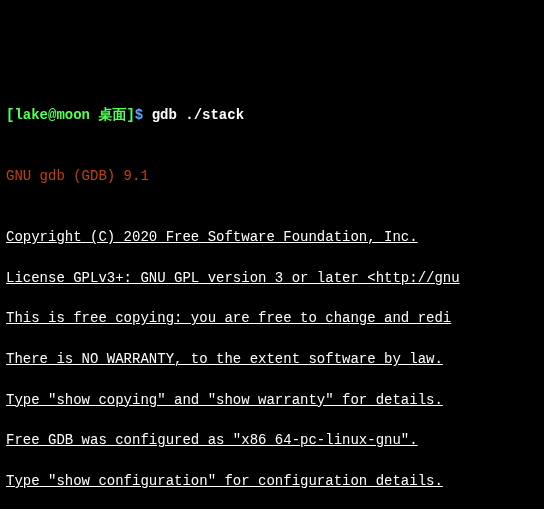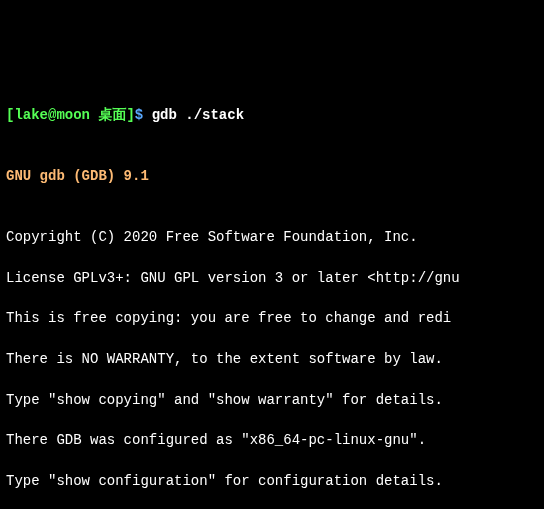--- a/index.html
+++ b/index.html
@@ -10,41 +10,41 @@
     line-height: 1.45;
     color: #fff;
     width: 544px;
     height: 509px;
     overflow: hidden;
     padding: 4px 6px;
     white-space: pre;
   }
   .green { color: #5f5; font-weight: bold; }
   .blue  { color: #5aa9ff; font-weight: bold; }
-  .white { color: #fff; }
+  .white { color: #fff; text-decoration: underline; }
   .bwhite { color: #fff; font-weight: bold; }
-  .magenta { color: #fdba74; font-weight: bold; }
+  .magenta { color: #c2410c; font-weight: normal; }
   .line { display: block; }
 </style>
 </head>
 <body>
 
 
 
 
 <span class="line"><span class="green">[lake@moon 桌面]</span><span class="blue">$ </span><span class="bwhite">gdb ./stack</span></span>
 
 <span class="line magenta">GNU gdb (GDB) 9.1</span>
 
 <span class="line white">Copyright (C) 2020 Free Software Foundation, Inc.</span>
 <span class="line white">License GPLv3+: GNU GPL version 3 or later &lt;http://gnu</span>
 <span class="line white">This is free copying: you are free to change and redi</span>
 <span class="line white">There is NO WARRANTY, to the extent software by law.</span>
 <span class="line white">Type "show copying" and "show warranty" for details.</span>
-<span class="line white">There GDB was configured as "x86_64-pc-linux-gnu".</span>
+<span class="line white">Free GDB was configured as "x86_64-pc-linux-gnu".</span>
 <span class="line white">Type "show configuration" for configuration details.</span>
 
 
 
 
 <span class="line"></span>
 
 
 
 

